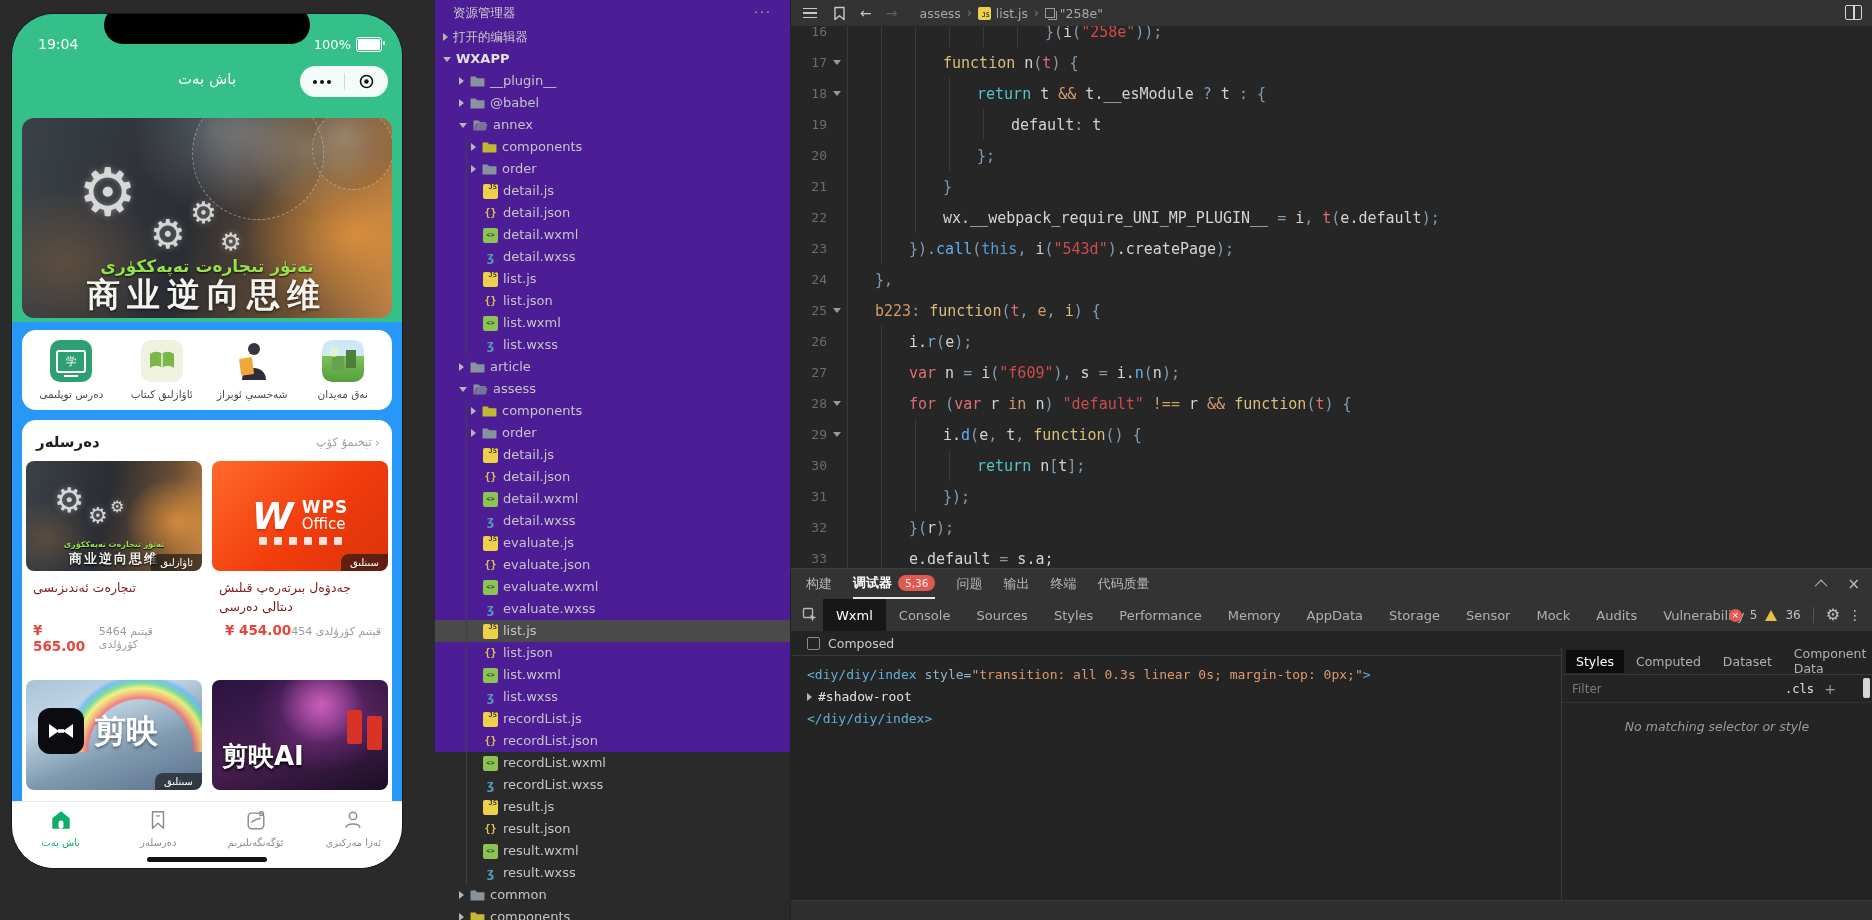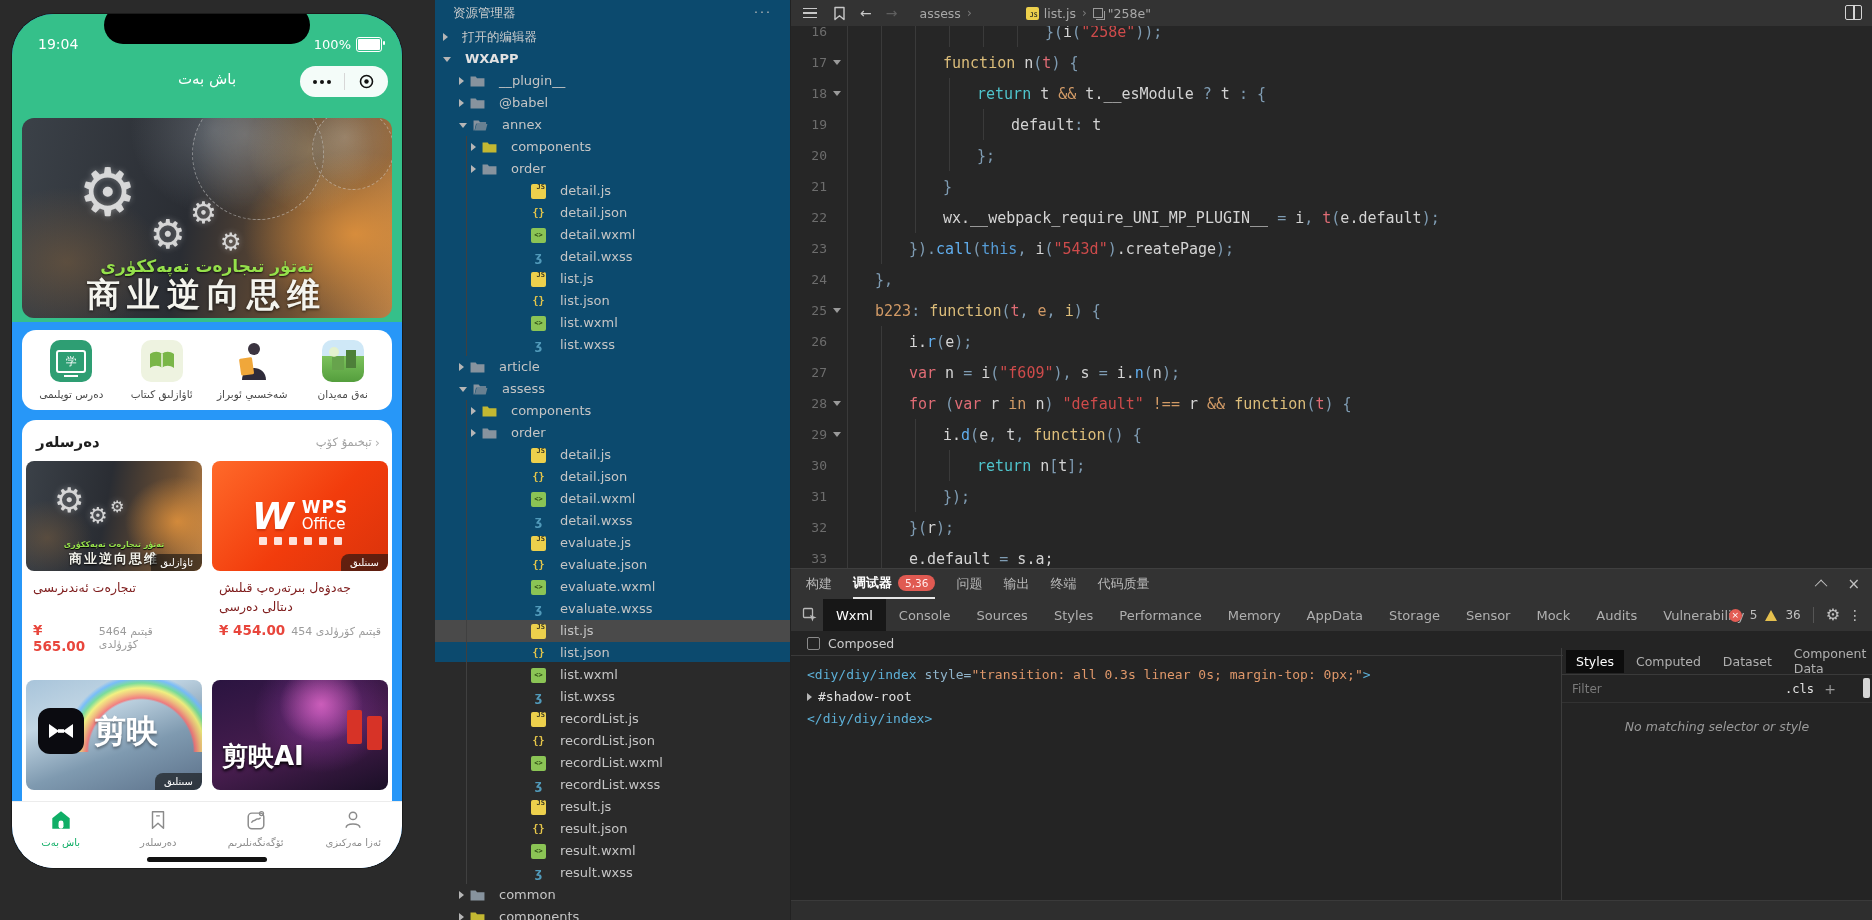--- a/index.html
+++ b/index.html
@@ -57,21 +57,21 @@
   .ls-head{display:flex;align-items:center;justify-content:space-between;padding:13px 12px 4px 14px;}
   .ls-title{font-size:15px;font-weight:bold;color:#1e1e1e;}
   .ls-more{font-size:11.5px;color:#a3a3a3;display:flex;align-items:center;gap:3px;}
   .ls-more .chev{color:#b5b5b5;font-size:13px;}
   .grid{display:flex;flex-wrap:wrap;padding:6px 4px 0;gap:10px;justify-content:center;}
   .p-item{width:176px;}
   .p-art{position:relative;width:176px;height:110px;border-radius:8px;overflow:hidden;}
   .p-badge{position:absolute;right:0;bottom:0;background:rgba(18,18,18,.62);color:#fff;font-size:10px;
     padding:3px 9px;border-radius:8px 0 8px 0;z-index:3;}
   .p-title{margin:7px 7px 0;font-size:12.5px;line-height:19px;color:#7f1d1d;min-height:38px;}
-  .p-meta{display:flex;justify-content:space-between;align-items:baseline;margin:6px 7px 16px;}
+  .p-meta{display:flex;justify-content:flex-end;align-items:baseline;margin:6px 7px 16px;}
   .p-price{color:#e8463c;font-size:13.5px;font-weight:bold;}
   .p-views{color:#9b9b9b;font-size:11px;}
   
   .art-gears{background:
      radial-gradient(70px 60px at 86% 55%, rgba(232,150,60,.8), transparent 75%),
      radial-gradient(60px 50px at 12% 70%, rgba(125,95,62,.5), transparent 75%),
      linear-gradient(100deg,#3b4148,#2a2d33 45%,#6b4e33 78%,#b98046 100%);}
   .ag-uy{position:absolute;left:0;right:0;bottom:22px;text-align:center;color:#95e04b;font-weight:bold;font-size:8px;text-shadow:0 1px 1px #000;}
   .ag-cn{position:absolute;left:0;right:0;bottom:3px;text-align:center;color:#f1f1ea;font-weight:bold;font-size:13px;letter-spacing:2px;text-shadow:0 1px 2px #000;}
   
@@ -97,32 +97,32 @@
   .ai-cn{position:absolute;left:10px;bottom:16px;color:#fff;font-size:26px;font-weight:bold;text-shadow:0 2px 3px #000;}
   .ai-tag{position:absolute;width:15px;height:34px;background:#d73327;border-radius:2px;}
   
   .tabbar{position:absolute;left:0;right:0;bottom:0;height:66px;background:#fff;border-top:1px solid #ececec;
     display:flex;z-index:7;}
   .tb-item{flex:1;display:flex;flex-direction:column;align-items:center;padding-top:7px;}
   .tb-label{font-size:10px;color:#8a8a8a;margin-top:2px;}
   .tb-item.active .tb-label{color:#0fae66;}
   .home-ind{position:absolute;left:50%;transform:translateX(-50%);bottom:6px;width:120px;height:5px;background:#111;border-radius:3px;z-index:8;}
   
-  .explorer{position:absolute;left:435px;top:0;width:355px;height:662px;background:#0c4a6e;color:#c5c5c5;font-size:13px;}
+  .explorer{position:absolute;left:435px;top:0;width:355px;height:752px;background:#4c1d95;color:#c5c5c5;font-size:13px;}
   .exp-head{position:relative;height:26px;line-height:26px;padding-left:18px;color:#cfcfcf;font-size:12.5px;}
   .exp-dots{position:absolute;right:18px;top:0;color:#bbb;letter-spacing:2px;cursor:default;}
   .exp-row{position:relative;height:22px;line-height:22px;display:flex;align-items:center;white-space:nowrap;}
   .exp-row.sel{background:#4a4a4a;}
-  .exp-row .nm{margin-left:14px;}
+  .exp-row .nm{margin-left:5px;}
   .exp-sec{font-size:12.5px;color:#cccccc;}
   .exp-root{font-weight:bold;color:#e2e2e2;}
   .caret-r{width:0;height:0;border-left:5px solid #b6b6b6;border-top:4px solid transparent;border-bottom:4px solid transparent;flex:none;}
   .caret-d{width:0;height:0;border-top:5px solid #b6b6b6;border-left:4px solid transparent;border-right:4px solid transparent;flex:none;}
   .fi{display:inline-flex;width:15px;height:15px;border-radius:2px;align-items:center;justify-content:center;flex:none;
-     font-family:"DejaVu Sans Mono",monospace;margin-left:48px;}
+     font-family:"DejaVu Sans Mono",monospace;}
   .fi-js{background:#edd04c;color:#3c3a25;font-size:7px;font-weight:bold;align-items:flex-end;justify-content:flex-end;padding:0 1px 1px 0;box-sizing:border-box;}
   .fi-json{color:#e8c84a;font-size:10px;font-weight:bold;}
   .fi-wxml{background:#8bc455;color:#2c4a12;font-size:7px;font-weight:bold;}
   .fi-wxss{color:#519aba;font-size:13px;font-weight:bold;}
   .guide2{position:absolute;left:31px;top:0;bottom:0;width:1px;background:#404040;}
   
   .editor{position:absolute;left:790px;top:0;right:0;height:568px;background:#262626;border-left:1px solid #222;overflow:hidden;}
   .ed-top{position:absolute;left:0;top:0;right:0;height:26px;background:#333333;z-index:4;display:flex;align-items:center;color:#c8c8c8;}
   .burger{width:14px;margin-left:12px;display:flex;flex-direction:column;gap:3px;}
   .burger i{height:1.5px;background:#c8c8c8;}

